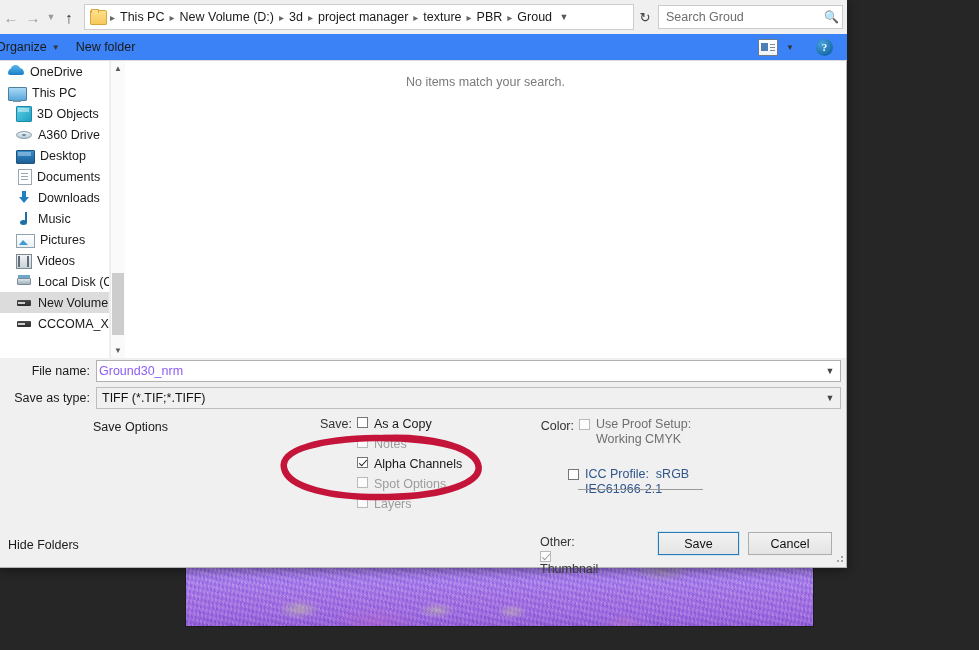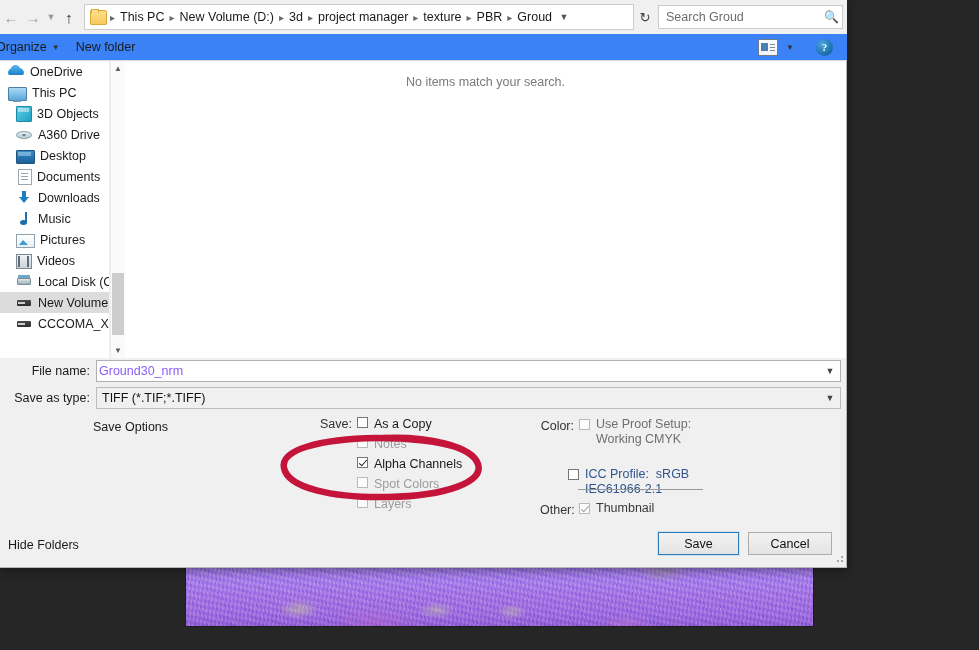--- a/index.html
+++ b/index.html
@@ -393,21 +393,21 @@
           <span class="opt-lbl dis">Notes</span>
         </div>
         <div class="opt-row">
           <span class="opt-lead"></span>
           <span class="cb chk"></span>
           <span class="opt-lbl">Alpha Channels</span>
         </div>
         <div class="opt-row">
           <span class="opt-lead"></span>
           <span class="cb dis"></span>
-          <span class="opt-lbl dis">Spot Colors</span>
+          <span class="opt-lbl dis">Spot Options</span>
         </div>
         <div class="opt-row">
           <span class="opt-lead"></span>
           <span class="cb dis"></span>
           <span class="opt-lbl dis">Layers</span>
         </div>
       </div>
 
       <div class="color-col">
         <div class="c-row">
@@ -423,21 +423,21 @@
           <span class="cb" style="margin-top:2px;"></span>
           <span class="c-txt blue">
             <span>ICC Profile:</span>&nbsp;
             <span>sRGB</span><br>
             <span>IEC61966-2.1</span>
           </span>
         </div>
 
         <div class="c-rule"></div>
 
-        <div class="c-row" style="margin-top:4px;">
+        <div class="c-row" style="margin-top:36px;flex-direction:column;">
           <span class="c-lead">Other:</span>
           <span class="cb chk dis" style="margin-top:2px;"></span>
           <span class="c-txt" style="color:#3a3a3a;">Thumbnail</span>
         </div>
       </div>
     </div>
 
     <div class="annot">
       <svg width="212" height="72" viewBox="0 0 212 72">
         <path d="M 108 8

